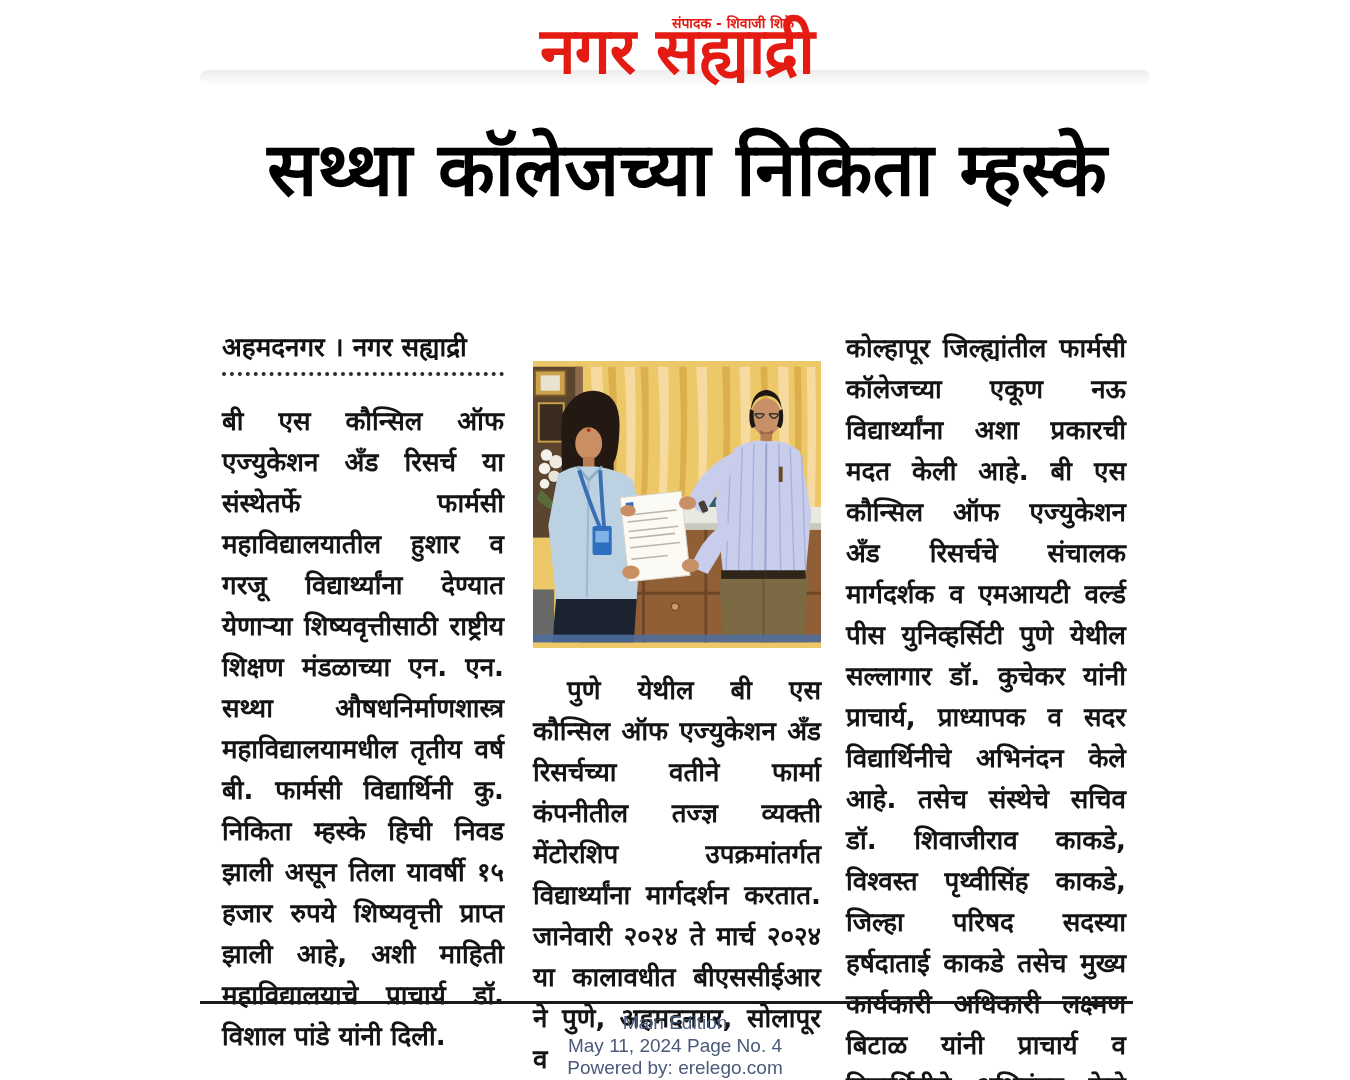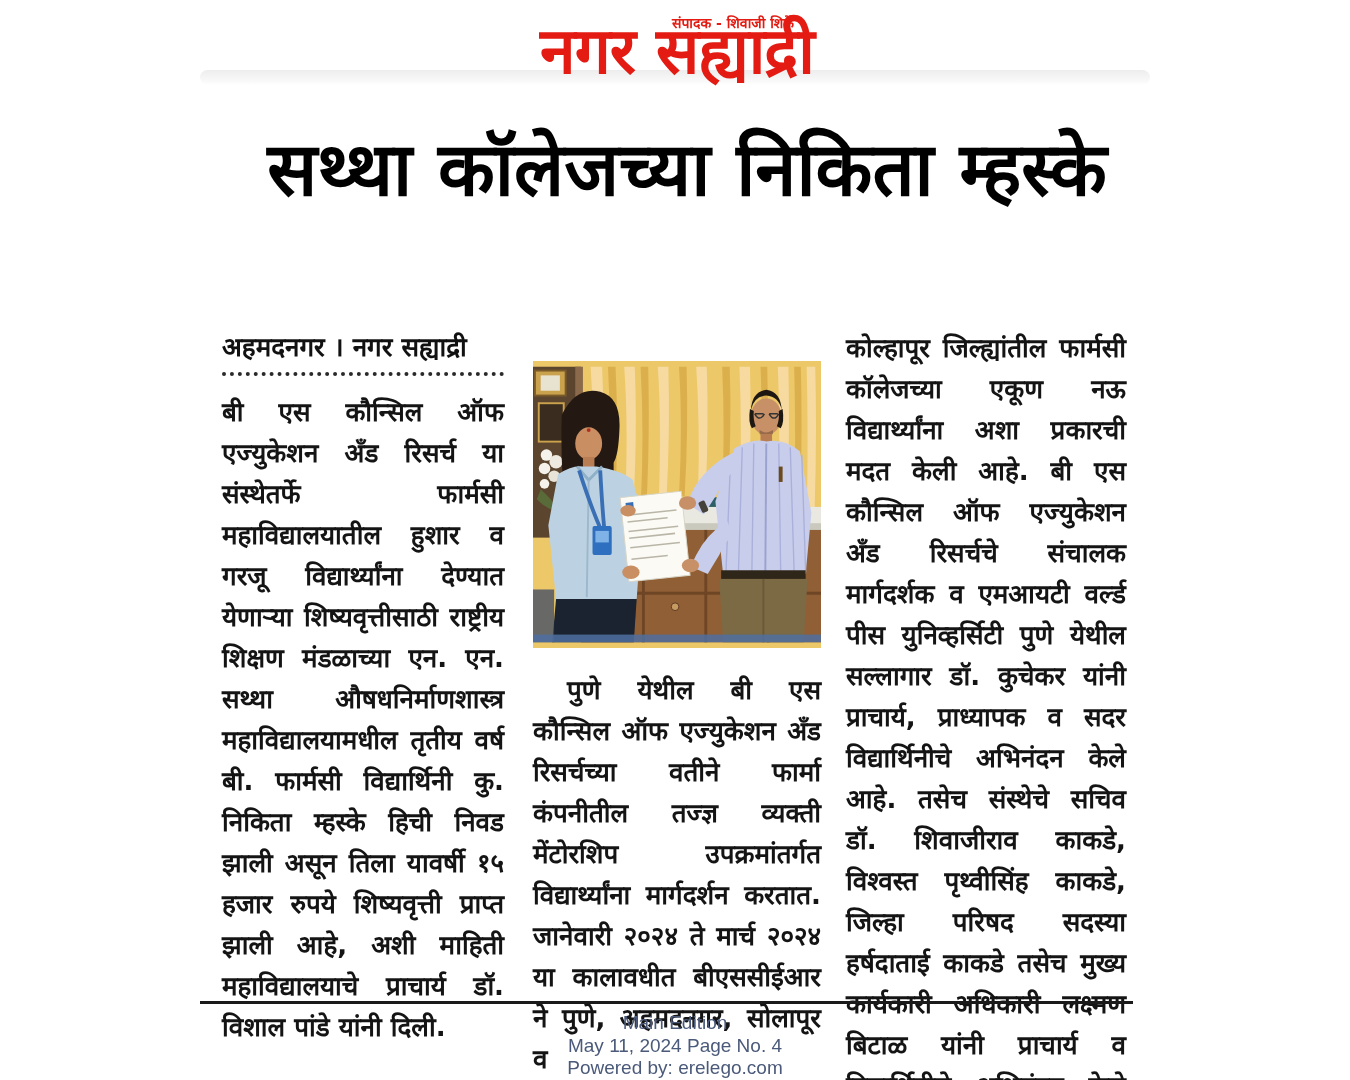--- a/index.html
+++ b/index.html
@@ -85,21 +85,21 @@
     height: 0;
   }
   .body-text {
     margin: 0;
     font-size: 26px;
     line-height: 41px;
     font-weight: 600;
     color: #141414;
     text-align: justify;
   }
-  .col-1 .body-text { margin-top: 16px; }
+  .col-1 .body-text { margin-top: 25px; }
   .col-2 .body-text { margin-top: 22px; text-indent: 34px; }
 
   
   .photo {
     margin: 0;
     width: 288px;
     height: 287px;
     overflow: hidden;
     background: #ecc868;
   }

